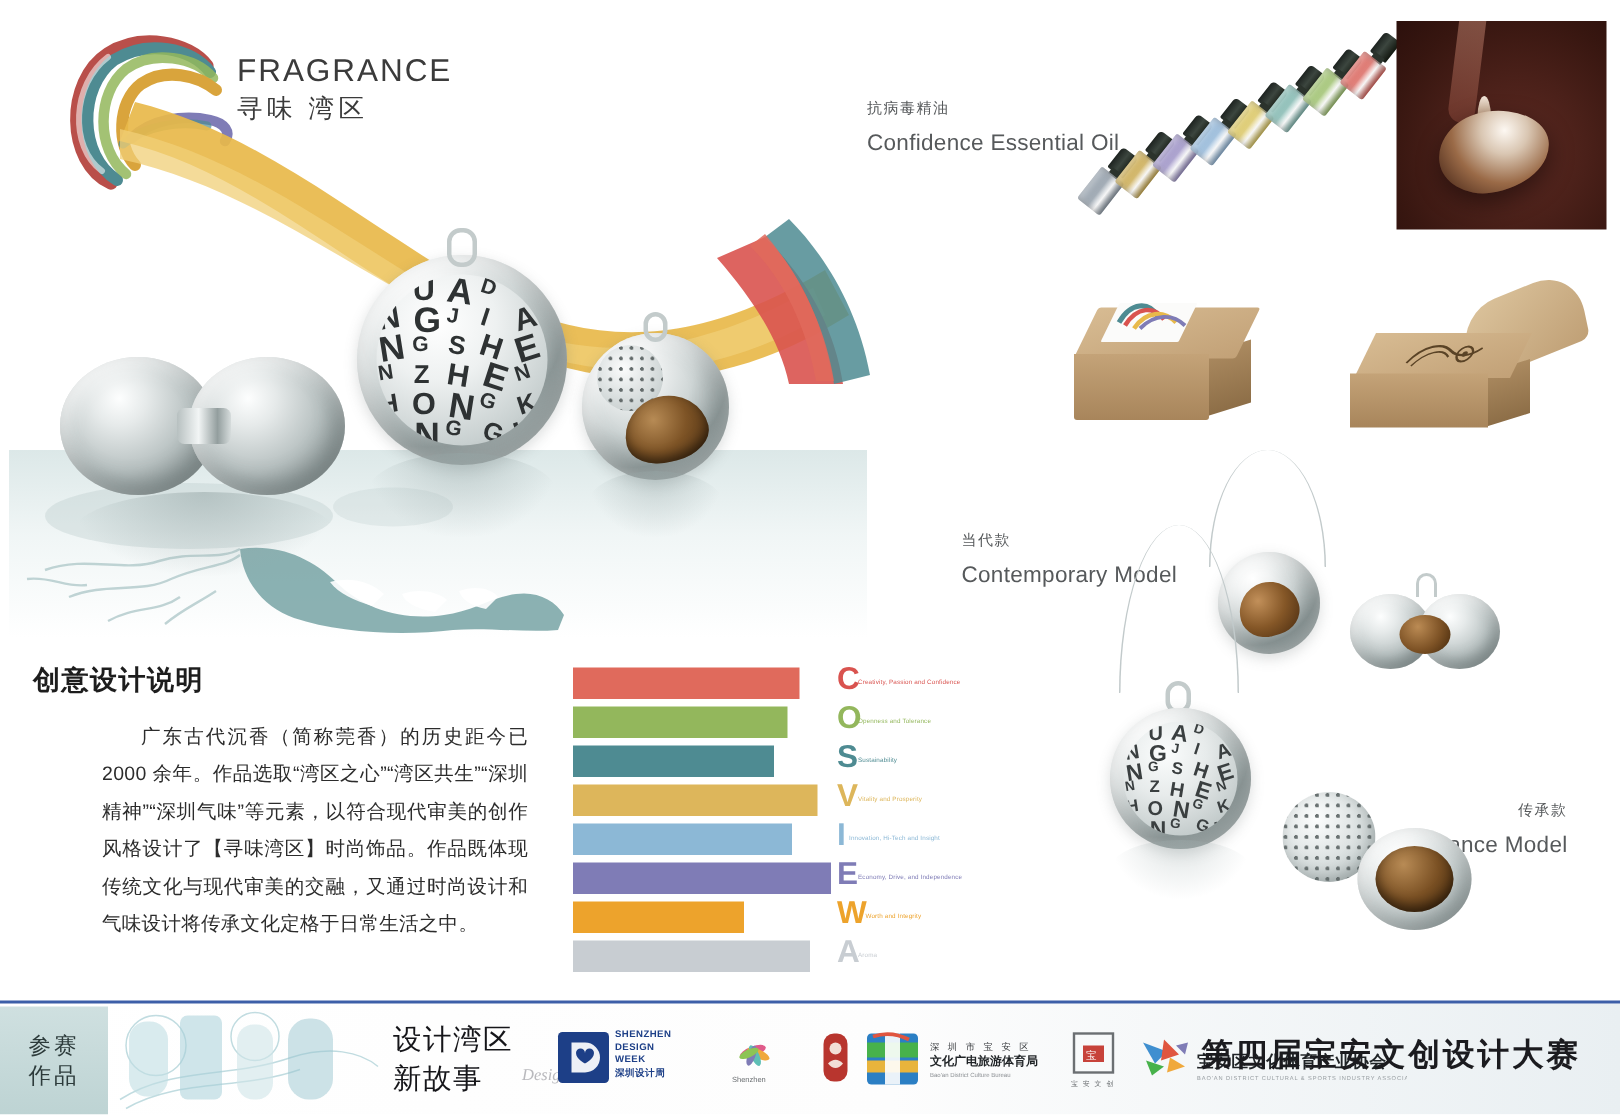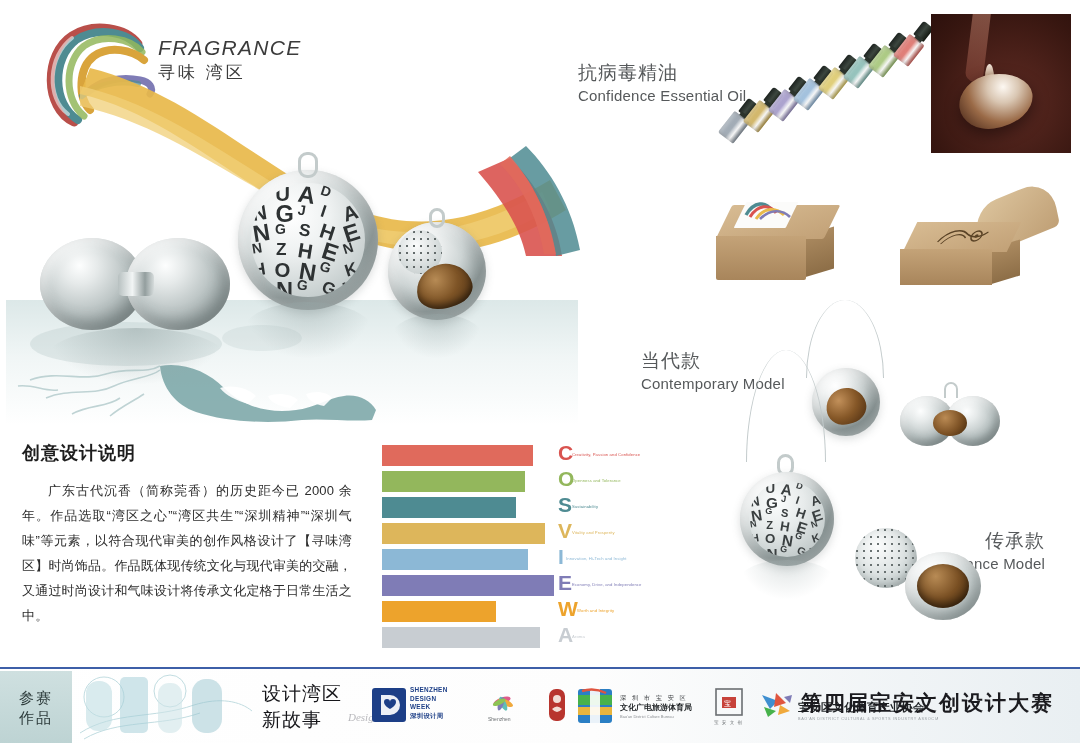--- a/index.html
+++ b/index.html
@@ -16,21 +16,21 @@
     background: #ffffff;
     overflow: hidden;
   }
 
   
   .logo-block { position: absolute; left: 38px; top: 18px; width: 260px; height: 115px; }
   .logo-mark { position: absolute; left: 0; top: 0; width: 120px; height: 110px; }
   .logo-text { position: absolute; left: 120px; top: 17px; width: 150px; }
   .logo-line1 {
     font-size: 21px; letter-spacing: 1.3px; color: #3b3b3b;
-    line-height: 25px; font-weight: 300; font-style: italic;
+    line-height: 25px; font-weight: 300;
   }
   .logo-line2 {
     font-size: 21px; letter-spacing: 1.3px; color: #3b3b3b;
     line-height: 25px; font-weight: 300;
   }
   .logo-cn {
     font-size: 17px; letter-spacing: 3px; color: #3b3b3b;
     line-height: 24px; margin-top: 1px;
   }
 
@@ -115,21 +115,21 @@
     box-shadow: inset 0 -4px 7px rgba(0,0,0,.5);
   }
   .p-small .refl {
     position: absolute; left: 4px; top: 92px; width: 90px; height: 44px;
     border-radius: 50%;
     background: radial-gradient(ellipse at 50% 0%, rgba(150,166,166,.42), rgba(214,228,228,0) 72%);
   }
 
   
   .seclabel { position: absolute; }
-  .seclabel .cn { font-size: 19px; color: #56595b; line-height: 22px; letter-spacing: 1px; }
+  .seclabel .cn { font-size: 10px; color: #56595b; line-height: 22px; letter-spacing: 1px; }
   .seclabel .en { font-size: 15px; color: #56595b; line-height: 23px; font-weight: 300; letter-spacing: .2px; }
   .seclabel.right { text-align: right; }
 
   .lbl-oil { left: 578px; top: 62px; }
   .lbl-box { left: 578px; top: 240px; }
   .lbl-contemp { left: 641px; top: 350px; }
   .lbl-inherit { left: 860px; top: 530px; width: 185px; }
 
   
   .bottles { position: absolute; left: 716px; top: 8px; width: 210px; height: 116px; }
@@ -274,21 +274,21 @@
   }
 
   
   .desc { position: absolute; left: 22px; top: 441px; width: 330px; }
   .desc h2 {
     font-size: 18px; font-weight: 700; color: #1d1d1d; letter-spacing: 1px;
     margin-bottom: 13px;
   }
   .desc p {
     font-size: 13px; line-height: 25px; color: #2c2c2c;
-    text-indent: 26px; text-align: justify; letter-spacing: .2px;
+    text-indent: 26px; text-align: justify; letter-spacing: .2px; margin-left: 46px;
   }
 
   
   .chart { position: absolute; left: 382px; top: 443px; width: 290px; height: 208px; }
   .row { position: relative; height: 26px; margin-bottom: 0px; }
   .bar {
     position: absolute; left: 0; top: 2px; height: 21px;
   }
   .keycap {
     position: absolute; top: -3px;

